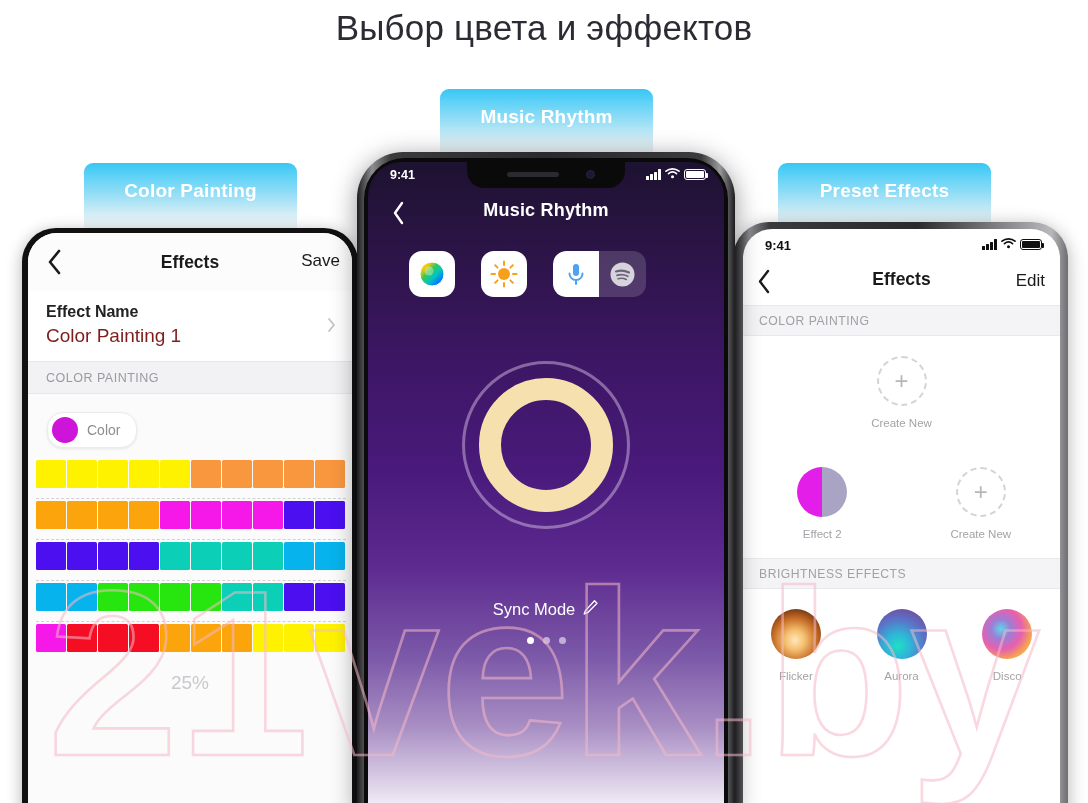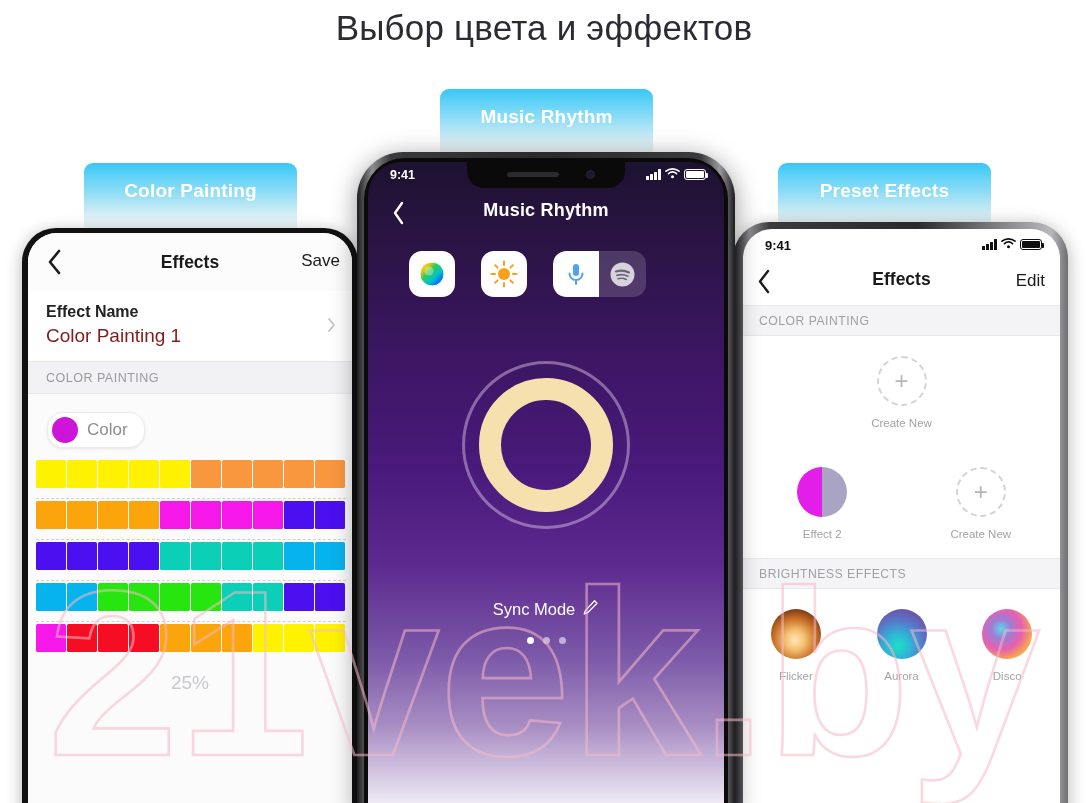--- a/index.html
+++ b/index.html
@@ -116,21 +116,21 @@
     background: #fff;
     border: 1px solid #ececec;
     border-radius: 16px;
     padding: 4px 16px 4px 4px;
     box-shadow: 0 1px 3px rgba(0,0,0,.09);
   }
   .l-colorchip .dot {
     width: 26px; height: 26px; border-radius: 50%;
     background: #cf14d9; margin-right: 9px;
   }
-  .l-colorchip .lbl { font-size: 17px; color: #8d8d92; }
+  .l-colorchip .lbl { font-size: 14px; color: #8d8d92; }
 
   #color-grid { margin: 12px 0 0 8px; width: 310px; }
   .cg-row { display: flex; height: 28px; margin-bottom: 2px; }
   .cg-cell { flex: 1; margin-right: 1px; border-radius: 1.5px; }
   .cg-sep {
     height: 9px;
     border-bottom: 1px dashed #d2d2d6;
     margin: 0 0 2px 0;
   }
   .l-bright-hd {

